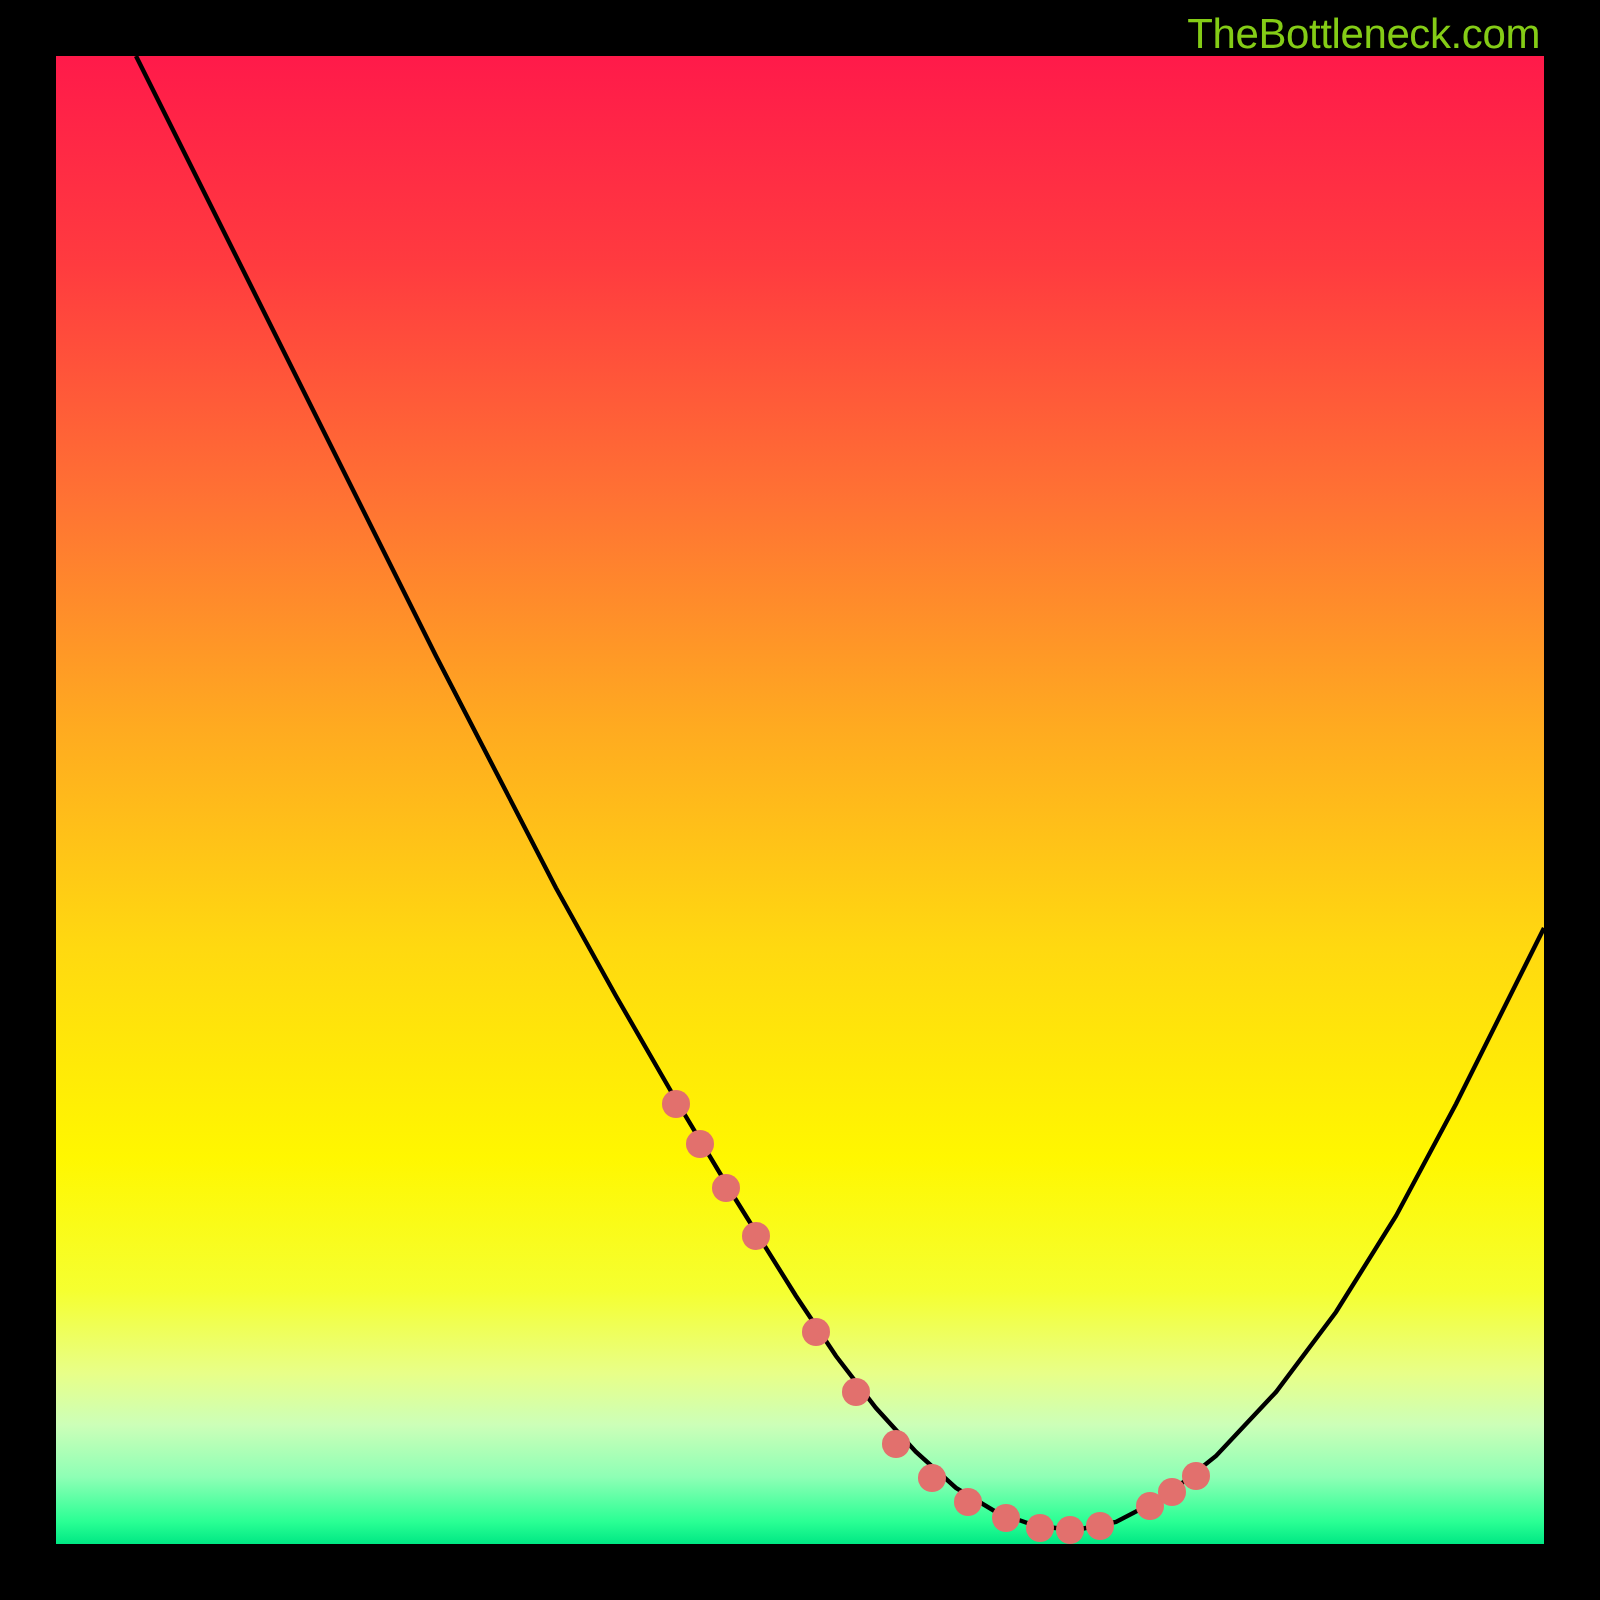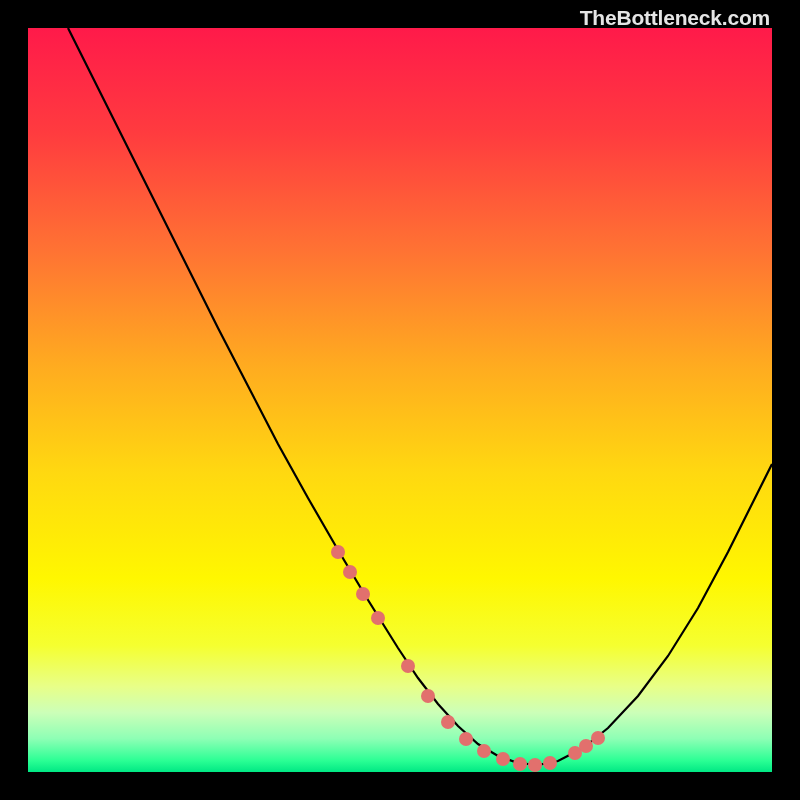--- a/index.html
+++ b/index.html
@@ -30,22 +30,22 @@
     top: 0;
     width: 100%;
     height: 100%;
   }
   .watermark {
     position: absolute;
     top: 6px;
     right: 30px;
     font-family: Arial, Helvetica, sans-serif;
     font-size: 21px;
-    font-weight: 700;
-    color: #e5e5e5;
+    font-weight: 400;
+    color: #84cc16;
     letter-spacing: -0.2px;
   }
   svg.curve {
     position: absolute;
     left: 0;
     top: 0;
     width: 100%;
     height: 100%;
   }
 </style>

